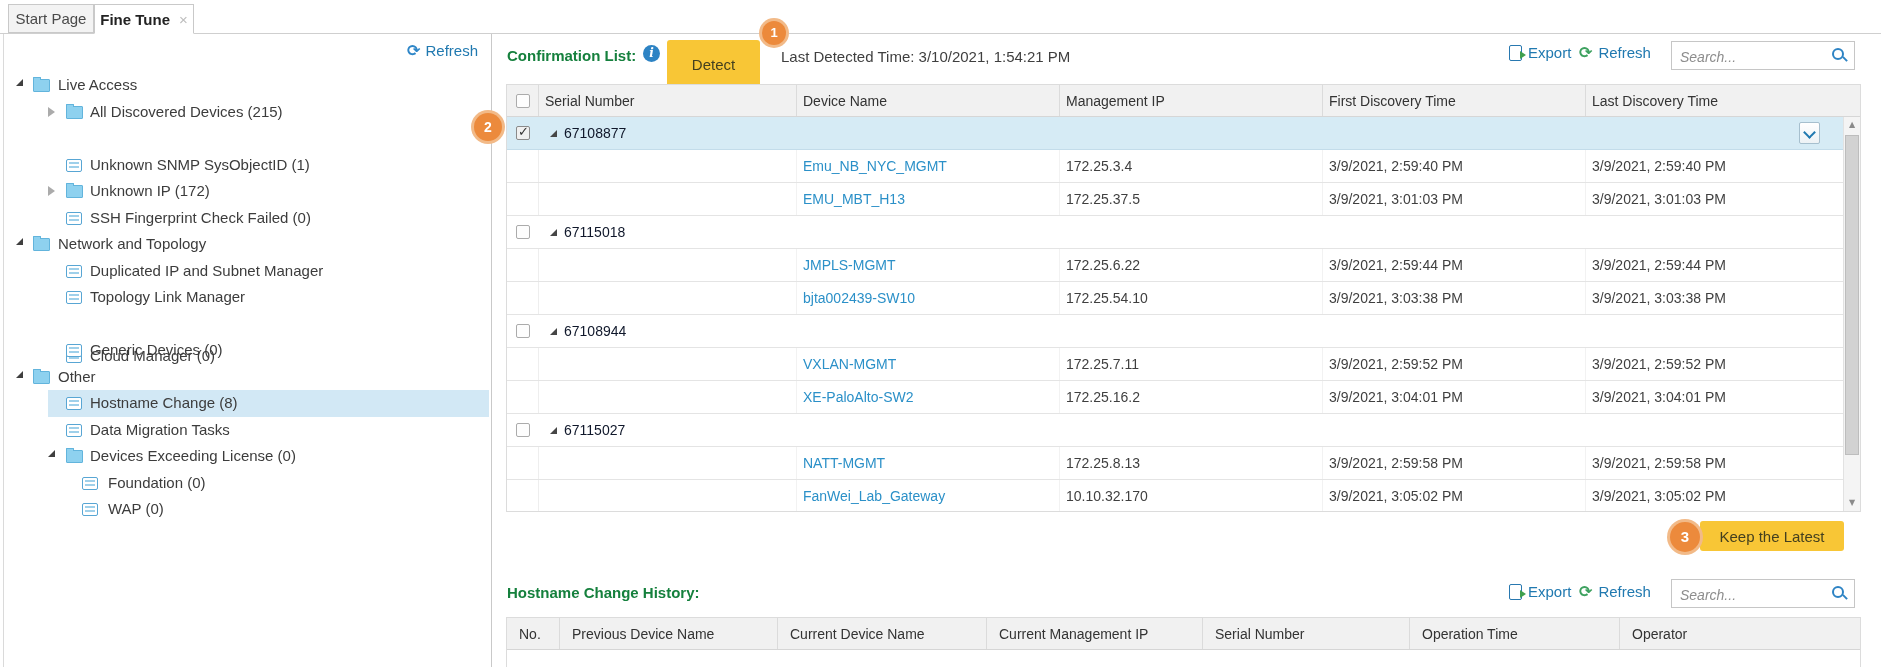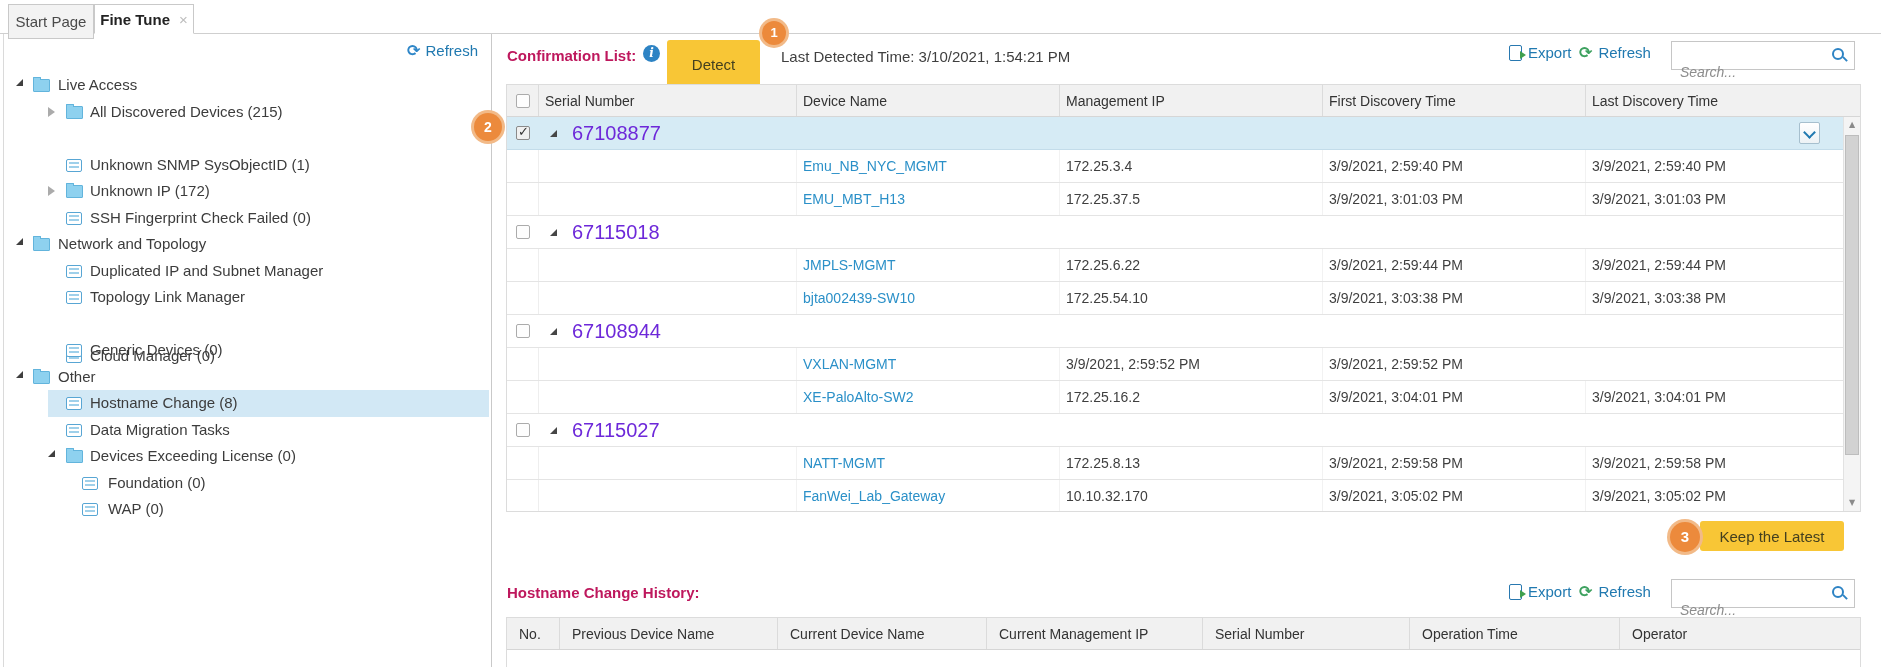--- a/index.html
+++ b/index.html
@@ -2,21 +2,21 @@
 <html><head>
 <meta charset="utf-8">
 <style>
   html,body{margin:0;padding:0}
   body{width:1881px;height:667px;position:relative;overflow:hidden;background:#fff;
        font-family:"Liberation Sans",sans-serif;color:#3f3f3f;}
 
   
   .tabbar{position:absolute;left:0;top:0;right:0;height:33px;background:#fff;
           border-bottom:1px solid #cfcfcf;z-index:5}
-  .tab{position:absolute;top:4px;height:35px;box-sizing:border-box;border:1px solid #c9c9c9;
+  .tab{position:absolute;top:4px;height:29px;box-sizing:border-box;border:1px solid #c9c9c9;
        background:#f3f3f3;display:flex;align-items:center;justify-content:center;
        font-size:15px;color:#4a4a4a;cursor:pointer}
   .tab.start{left:8px;width:86px}
   .tab.active{left:94px;width:100px;height:30px;background:#fff;border-bottom:1px solid #fff;
               z-index:6;font-weight:bold;color:#222;gap:9px}
   .tab .close{color:#bdbdbd;font-size:15px;font-weight:normal;cursor:pointer}
 
   
   .left-panel{position:absolute;left:3px;top:33px;bottom:0;width:489px;box-sizing:border-box;
               border-left:1px solid #dadada;border-right:1px solid #c9c9c9;background:#fff}
@@ -40,40 +40,40 @@
   .ico{top:7px}
   .folder{width:15px;height:11px;background:#8ed1ef;border:1px solid #62b4dc;border-radius:1px;position:relative}
   .folder::before{content:"";position:absolute;top:-3px;left:-1px;width:6px;height:2px;background:#8ed1ef;
                   border:1px solid #62b4dc;border-bottom:none;border-radius:1px 1px 0 0}
   .listic{width:14px;height:11px;background:#fff;border:1px solid #58a6d4;border-radius:2px;position:relative}
   .listic::before{content:"";position:absolute;left:2px;right:2px;top:2px;height:2px;background:#9fd0ea;
                   box-shadow:0 4px 0 #9fd0ea}
 
   
   .right-panel{position:absolute;left:493px;top:33px;right:0;bottom:0;background:#fff}
-  .section-title{position:absolute;font-weight:bold;font-size:15px;color:#be185d;white-space:nowrap}
+  .section-title{position:absolute;font-weight:bold;font-size:15px;color:#15803d;white-space:nowrap}
   #conf-title{left:14px;top:14px}
   .info-ic{position:absolute;left:150px;top:12px;width:17px;height:17px;border-radius:50%;background:#2d83c4;
            color:#fff;font-size:12px;font-weight:bold;font-style:italic;text-align:center;line-height:17px;
            font-family:"DejaVu Serif",serif}
   .ybtn{background:#f8c636;border:none;border-radius:3px;font-size:15px;color:#44401f;cursor:pointer;
         font-family:"Liberation Sans",sans-serif}
   #detect-btn{position:absolute;left:174px;top:7px;width:93px;height:48px}
   #last-detected{position:absolute;left:288px;top:15px;font-size:15px;color:#3f3f3f}
 
   .tool-link{position:absolute;display:flex;align-items:center;gap:6px;font-size:15px;color:#2079b0;cursor:pointer}
   #conf-export{left:1016px;top:11px} #conf-refresh{left:1086px;top:11px}
   #hist-export{left:1016px;top:550px} #hist-refresh{left:1086px;top:550px}
   .exp-ic{position:relative;width:11px;height:14px;border:1px solid #2878b0;border-radius:2px;background:#fff}
   .exp-ic::after{content:"";position:absolute;right:-5px;bottom:1px;width:0;height:0;
                  border-left:6px solid #3fa04e;border-top:4px solid transparent;border-bottom:4px solid transparent}
 
   .searchbox{position:absolute;width:184px;height:29px;border:1px solid #c6c6c6;box-sizing:border-box;background:#fff}
   #conf-search{left:1178px;top:8px} #hist-search{left:1178px;top:546px}
-  .searchbox input{position:absolute;left:6px;top:18px;width:150px;height:21px;border:none;outline:none;
+  .searchbox input{position:absolute;left:6px;top:3px;width:150px;height:21px;border:none;outline:none;
                    font-family:"Liberation Sans",sans-serif;font-size:14px;font-style:italic;color:#701a75;background:transparent}
   .searchbox input::placeholder{color:#8d8d8d;font-style:italic}
   .mag{position:absolute;right:6px;top:5px;width:17px;height:17px;cursor:pointer}
   .mag::before{content:"";position:absolute;left:1px;top:1px;width:8px;height:8px;border:2px solid #2d83c4;border-radius:50%}
   .mag::after{content:"";position:absolute;left:11px;top:11px;width:6px;height:2px;background:#2d83c4;transform:rotate(45deg)}
 
   
   .conf-table{position:absolute;left:13px;top:51px;width:1355px;height:428px;box-sizing:border-box;
               border:1px solid #dcdcdc;background:#fff}
   .t-head{display:flex;height:32px;background:#f1f1f1;border-bottom:1px solid #d6d6d6;box-sizing:border-box}
@@ -92,21 +92,21 @@
   .cd.c1{width:258px}.cd.c2{width:263px}.cd.c3{width:263px}.cd.c4{width:263px}
   .cd.c5{flex:1;border-right:none}
   .dev-link{color:#2b90c8;cursor:pointer}
   .cbx{width:14px;height:14px;box-sizing:border-box;border:1px solid #ababab;border-radius:2px;
        background:#fdfdfd;position:relative;cursor:pointer}
   .cbx.checked{background:#f0f0f0;border-color:#8a8a8a}
   .cbx.checked::after{content:"✓";position:absolute;left:1px;top:-3px;font-size:13px;font-weight:bold;
                       color:#333;font-family:"DejaVu Sans",sans-serif}
   .cgroup{flex:1;position:relative;display:flex;align-items:center}
   .gtri{margin-left:11px;width:0;height:0;border-bottom:7px solid #464646;border-left:7px solid transparent}
-  .gserial{margin-left:15px;font-size:20px;color:#6d28d9}
+  .gserial{margin-left:7px;font-size:14px;color:#0f172a}
   .gdrop{position:absolute;right:23px;top:5px;width:21px;height:22px;box-sizing:border-box;cursor:pointer;
          border:1px solid #a6bfce;background:linear-gradient(#ffffff,#edf2f5);border-radius:2px}
   .chev{width:7px;height:7px;border-left:2px solid #2079b0;border-bottom:2px solid #2079b0;
         transform:rotate(-45deg);margin:5px auto 0}
 
   .vscroll{position:absolute;right:0;top:32px;bottom:0;width:17px;background:#f4f4f4;
            border-left:1px solid #e2e2e2;box-sizing:border-box}
   .vs-btn{position:absolute;left:0;right:0;height:16px;font-size:8px;color:#8a8a8a;text-align:center;
           line-height:16px;font-family:"DejaVu Sans",sans-serif;cursor:pointer}
   .vs-up{top:0}.vs-down{bottom:0}
@@ -322,20 +322,21 @@
             <div class="gtri"></div>
             <div class="gserial">67108944</div>
           </div>
         </div>
         <div class="t-row dev">
           <div class="cc"></div>
           <div class="cd c1"></div>
           <div class="cd c2">
             <div class="dev-link" style="display: inline;">VXLAN-MGMT</div>
           </div>
+          <div class="cd c3">172.25.7.11</div>
           <div class="cd c4">3/9/2021, 2:59:52 PM</div>
           <div class="cd c5">3/9/2021, 2:59:52 PM</div>
         </div>
         <div class="t-row dev">
           <div class="cc"></div>
           <div class="cd c1"></div>
           <div class="cd c2">
             <div class="dev-link" style="display: inline;">XE-PaloAlto-SW2</div>
           </div>
           <div class="cd c3">172.25.16.2</div>

